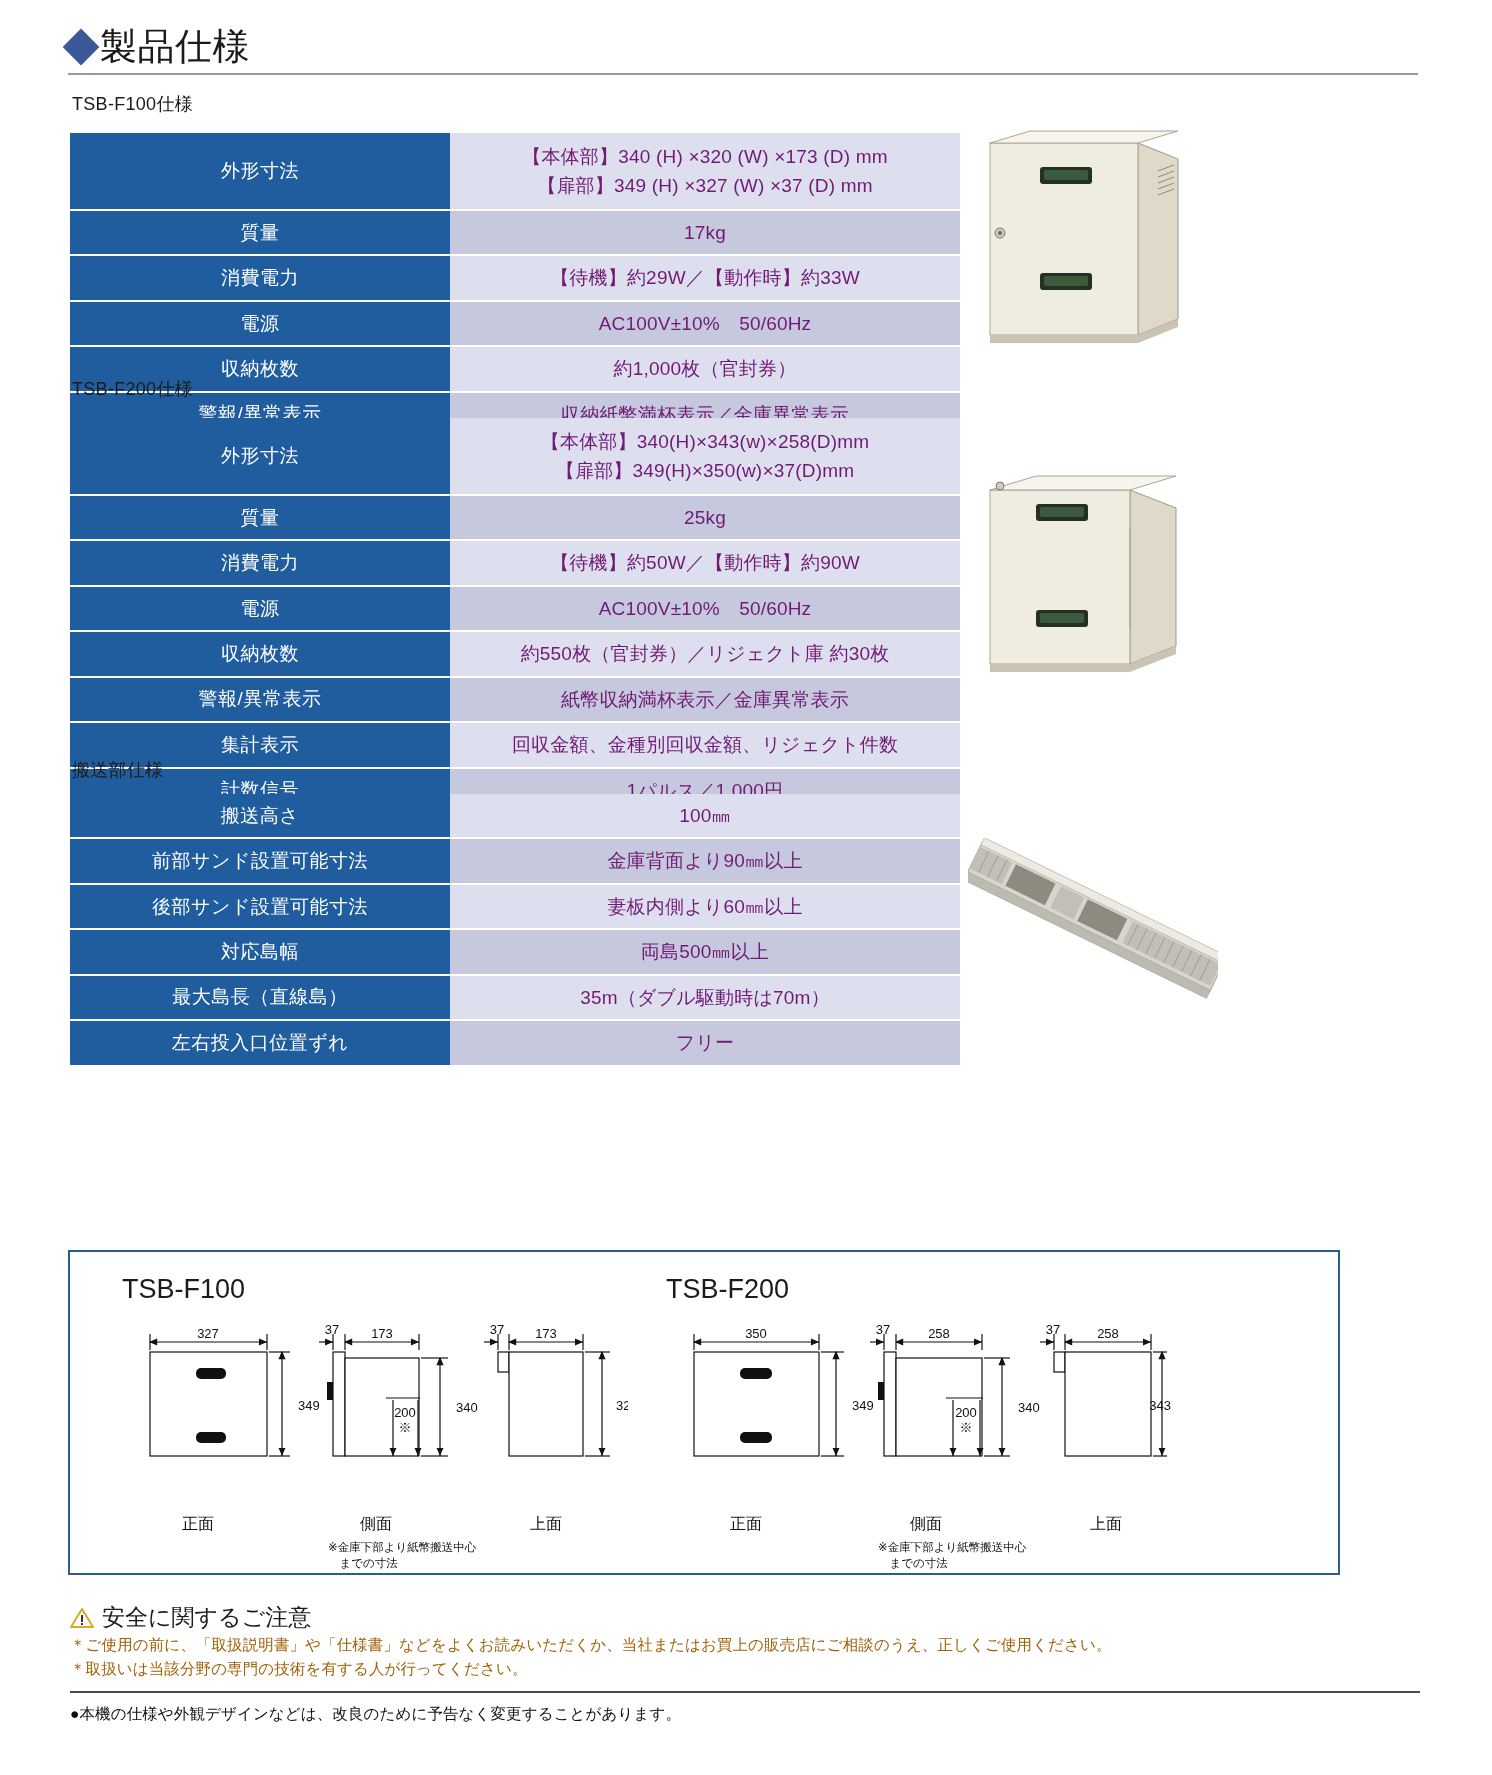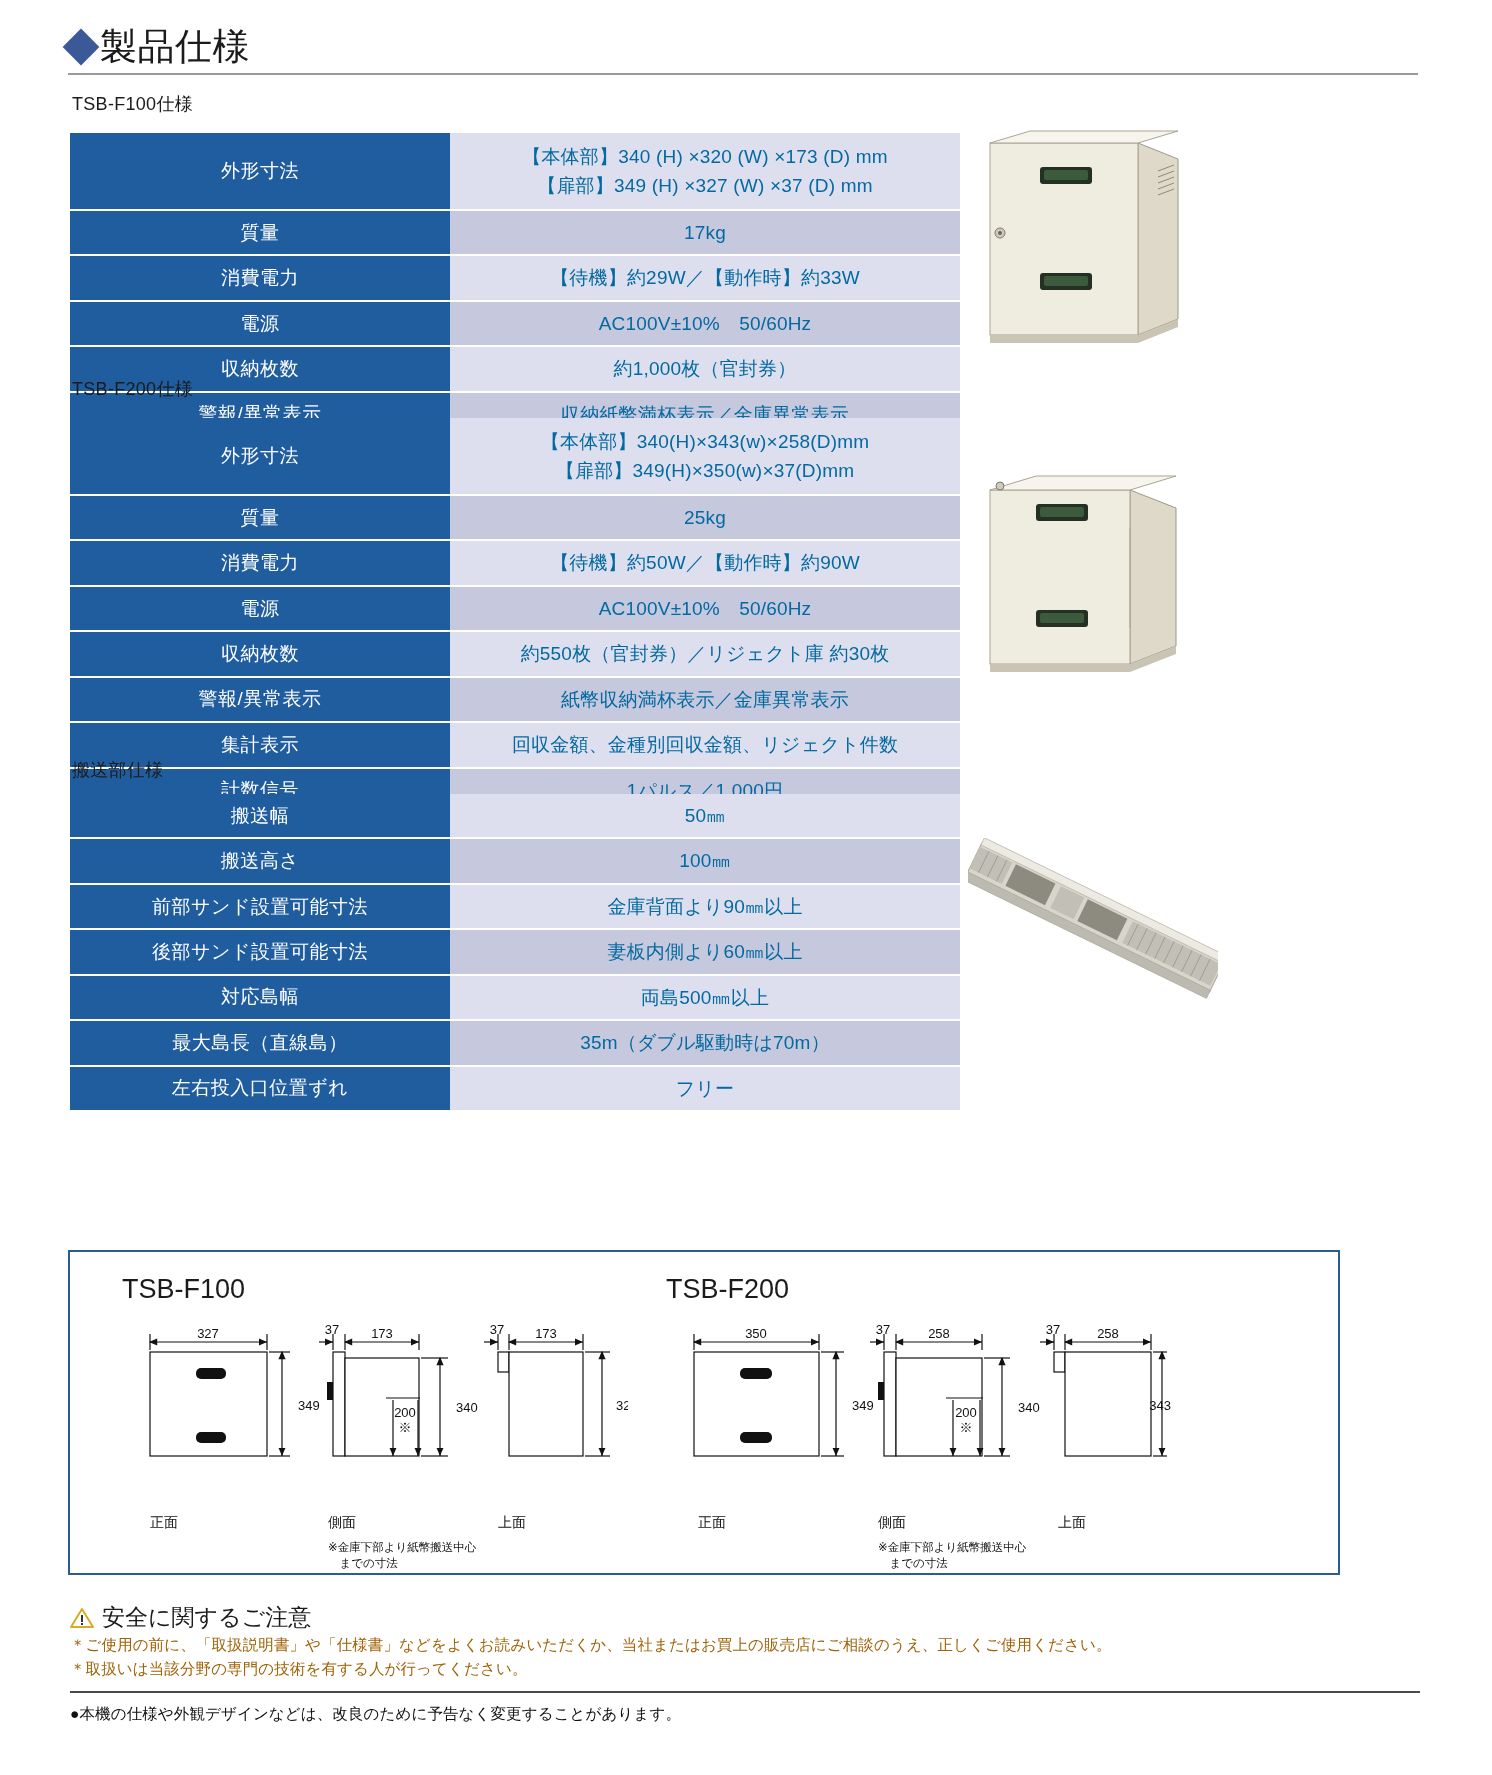--- a/index.html
+++ b/index.html
@@ -83,21 +83,21 @@
     font-size: 19px;
     letter-spacing: 0.5px;
     border-bottom: 2px solid #ffffff;
     padding: 7px 4px;
   }
   .spec-table tr:last-child .lbl { border-bottom: none; }
   .spec-table .val {
     width: 494px;
     text-align: center;
     font-size: 19px;
-    color: #0369a1;
+    color: #701a75;
     letter-spacing: 0.2px;
     border-bottom: 2px solid #ffffff;
     padding: 7px 8px;
   }
   .spec-table tr:last-child .val { border-bottom: none; font-family: Liberation Serif, serif; }
   .spec-table tr:nth-child(odd) .val { background: #dedfee; }
   .spec-table tr:nth-child(even) .val { background: #c6c8de; }
   .val .line { display: block; line-height: 1.55; }
   .tall .lbl, .tall .val { height: 62px; }
 
@@ -117,22 +117,23 @@
     background: #ffffff;
     box-sizing: border-box;
   }
   .draw-title {
     position: absolute;
     font-size: 27px;
     color: #1b1b1b;
   }
   .view-label {
     position: absolute;
-    font-size: 14px;
+    font-size: 16px;
     color: #111;
+    margin-left: 32px;
   }
   .draw-note {
     position: absolute;
     font-size: 11.5px;
     line-height: 1.35;
     color: #111;
     white-space: pre-line;
   }
 
   
@@ -327,26 +328,20 @@
     <rect x="58" y="142" width="52" height="17" rx="3" fill="#243024"></rect>
     <rect x="62" y="145" width="44" height="10" rx="2" fill="#3c5a3c"></rect>
     <circle cx="22" cy="18" r="4" fill="#cfcabb" stroke="#7e7a6b" stroke-width="1"></circle>
     <line x1="152" y1="60" x2="152" y2="160" stroke="#a9a492" stroke-width="1"></line>
   </svg>
 
   <div class="sec-title" style="left:72px; top:758px;">搬送部仕様</div>
 
   <table class="spec-table" id="tbl-2" style="left:70px; top:794px;">
       <tbody>
-        <tr>
-          <td class="lbl">搬送幅</td>
-          <td class="val">
-            <span class="line">50㎜</span>
-          </td>
-        </tr>
         <tr>
           <td class="lbl">搬送高さ</td>
           <td class="val">
             <span class="line">100㎜</span>
           </td>
         </tr>
         <tr>
           <td class="lbl">前部サンド設置可能寸法</td>
           <td class="val">
             <span class="line">金庫背面より90㎜以上</span>

